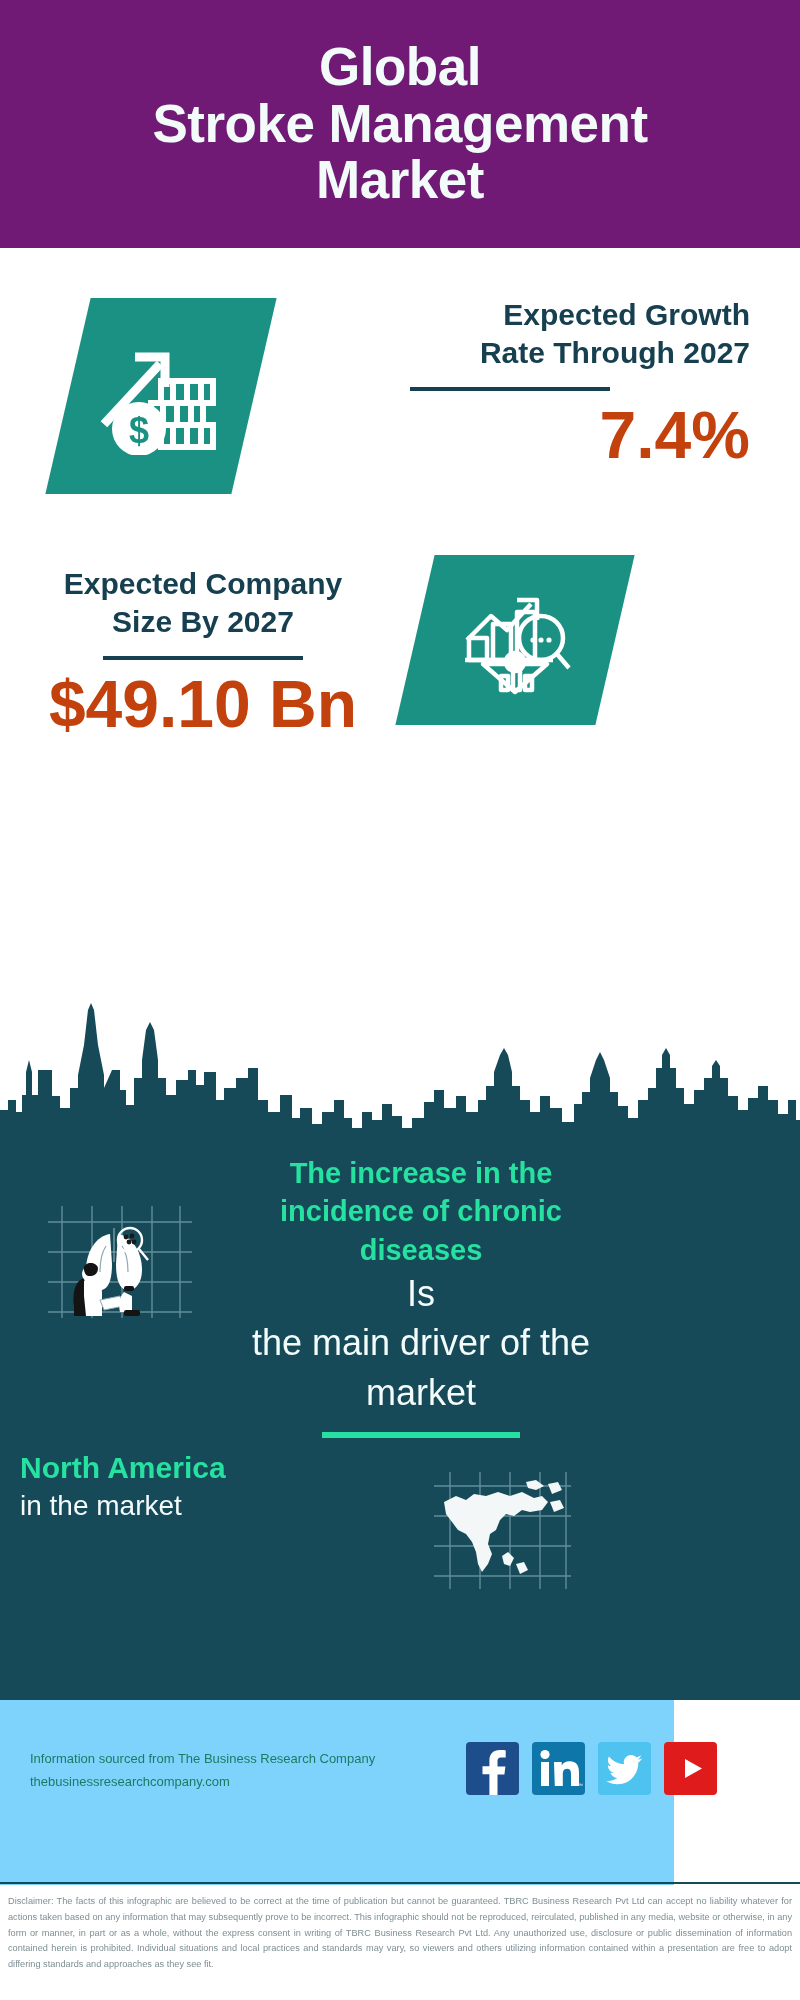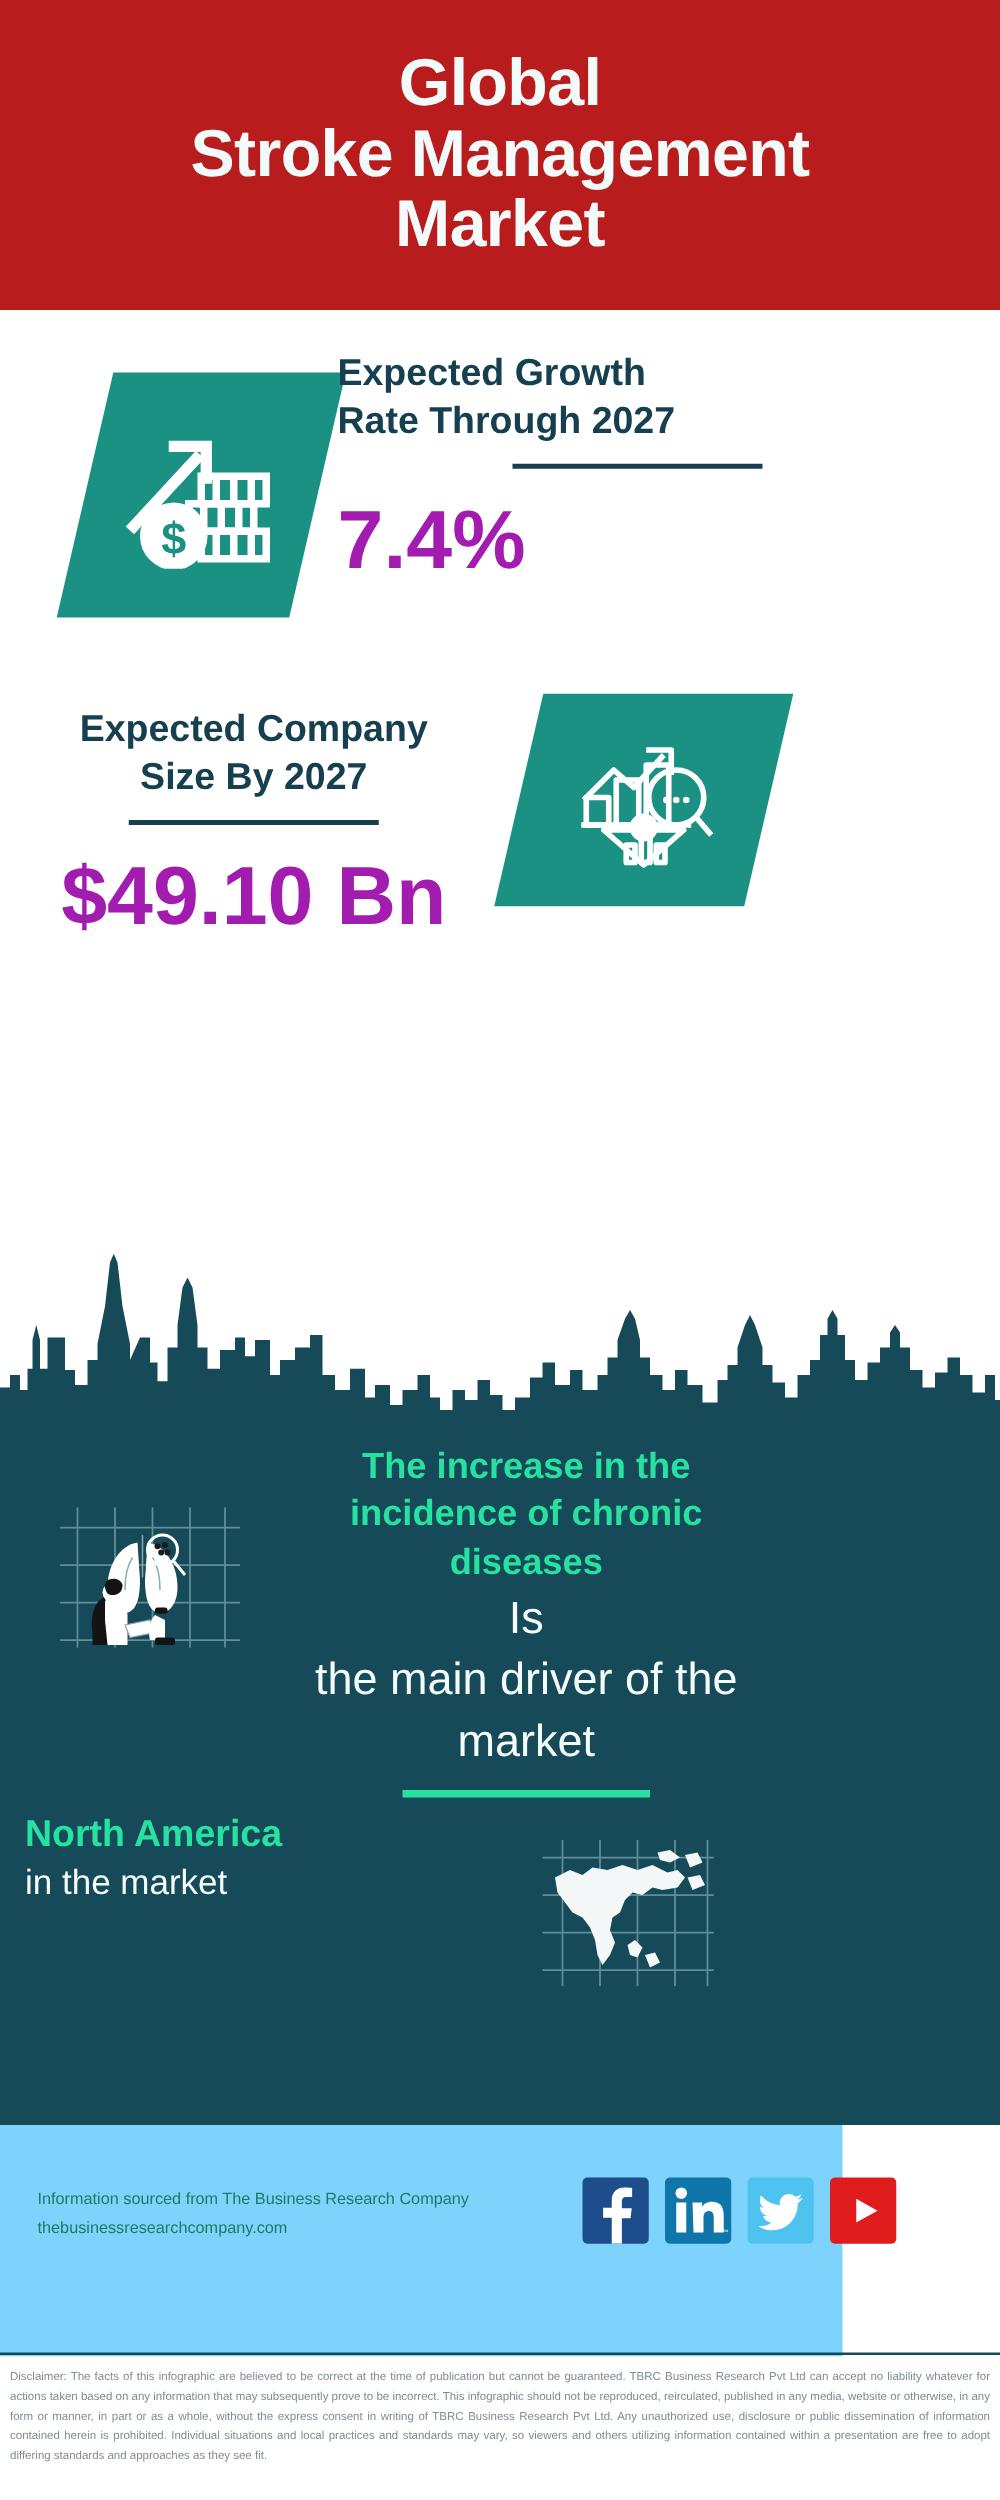--- a/index.html
+++ b/index.html
@@ -8,21 +8,21 @@
     background:#ffffff;
     font-family:"Liberation Sans", sans-serif;
     overflow:hidden;
     position:relative;
   }
   .page{position:relative;width:800px;height:2000px;overflow:hidden;}
 
   
   .header{
     position:absolute;left:0;top:0;width:800px;height:248px;
-    background:#b91c1c;
+    background:#701a75;
     display:flex;align-items:center;justify-content:center;
   }
   .header-title{
     color:#f2fbfa;
     font-size:53px;
     font-weight:700;
     line-height:1.07;
     text-align:center;
     letter-spacing:-0.5px;
     width:720px;
@@ -35,31 +35,31 @@
   }
   .para-icon{
     position:absolute;
     background:#1b9184;
     transform:skewX(-13deg);
     display:flex;align-items:center;justify-content:center;
   }
   .para-inner{transform:skewX(13deg);display:flex;align-items:center;justify-content:center;}
   .icon1{left:68px;top:50px;width:186px;height:196px;}
   .stat1-text{
-    position:absolute;left:270px;top:32px;width:480px;text-align:left;
+    position:absolute;left:270px;top:48px;width:480px;text-align:right;
   }
   .stat-label{
     color:#16404f;font-size:30px;font-weight:700;line-height:1.28;
     font-family:"Liberation Sans", sans-serif;
   }
   .rule-dark{
     width:200px;height:4px;background:#16404f;margin:14px auto 0 auto;
   }
   .stat-value{
-    color:#a21caf;font-size:66px;font-weight:700;margin-top:20px;line-height:1.1;
+    color:#c2410c;font-size:66px;font-weight:700;margin-top:8px;line-height:1.1;
     font-family:"Liberation Sans", sans-serif;
   }
 
   
   .stat2{position:absolute;left:0;top:545px;width:800px;height:270px;}
   .stat2-text{position:absolute;left:38px;top:20px;width:330px;text-align:center;}
   .icon2{left:415px;top:10px;width:200px;height:170px;}
 
   
   .dark-sec{

